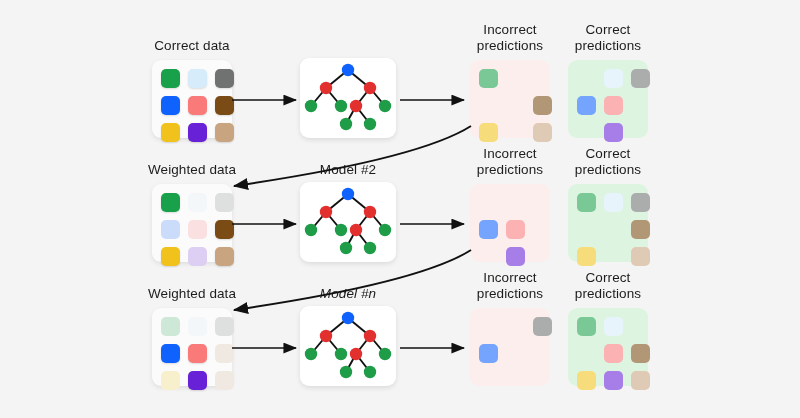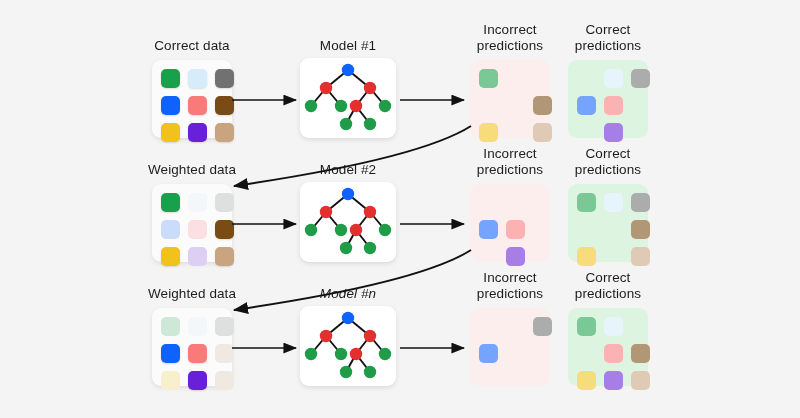--- a/index.html
+++ b/index.html
@@ -64,21 +64,20 @@
         <div class="sw sat" style="background: rgb(214, 236, 250); left: 36px; top: 9px;"></div>
         <div class="sw sat" style="background: rgb(111, 114, 113); left: 63px; top: 9px;"></div>
         <div class="sw sat" style="background: rgb(15, 98, 254); left: 9px; top: 36px;"></div>
         <div class="sw sat" style="background: rgb(250, 122, 122); left: 36px; top: 36px;"></div>
         <div class="sw sat" style="background: rgb(122, 75, 20); left: 63px; top: 36px;"></div>
         <div class="sw sat" style="background: rgb(241, 194, 27); left: 9px; top: 63px;"></div>
         <div class="sw sat" style="background: rgb(104, 33, 214); left: 36px; top: 63px;"></div>
         <div class="sw sat" style="background: rgb(200, 165, 128); left: 63px; top: 63px;"></div>
       </div>
     </div>
-    <div class="label" style="left: 238px; top: 38px; width: 220px;">Model #1</div>
     <div class="panel model" style="left: 300px; top: 58px; width: 96px; height: 80px;">
       <svg viewBox="0 0 96 80" width="96" height="80" style="position: absolute; left: 0px; top: 0px;">
         <line x1="48" y1="12" x2="26" y2="30" stroke="#111111" stroke-width="1.9"></line>
         <line x1="48" y1="12" x2="70" y2="30" stroke="#111111" stroke-width="1.9"></line>
         <line x1="26" y1="30" x2="11" y2="48" stroke="#111111" stroke-width="1.9"></line>
         <line x1="26" y1="30" x2="41" y2="48" stroke="#111111" stroke-width="1.9"></line>
         <line x1="70" y1="30" x2="56" y2="48" stroke="#111111" stroke-width="1.9"></line>
         <line x1="70" y1="30" x2="85" y2="48" stroke="#111111" stroke-width="1.9"></line>
         <line x1="56" y1="48" x2="46" y2="66" stroke="#111111" stroke-width="1.9"></line>
         <line x1="56" y1="48" x2="70" y2="66" stroke="#111111" stroke-width="1.9"></line>

